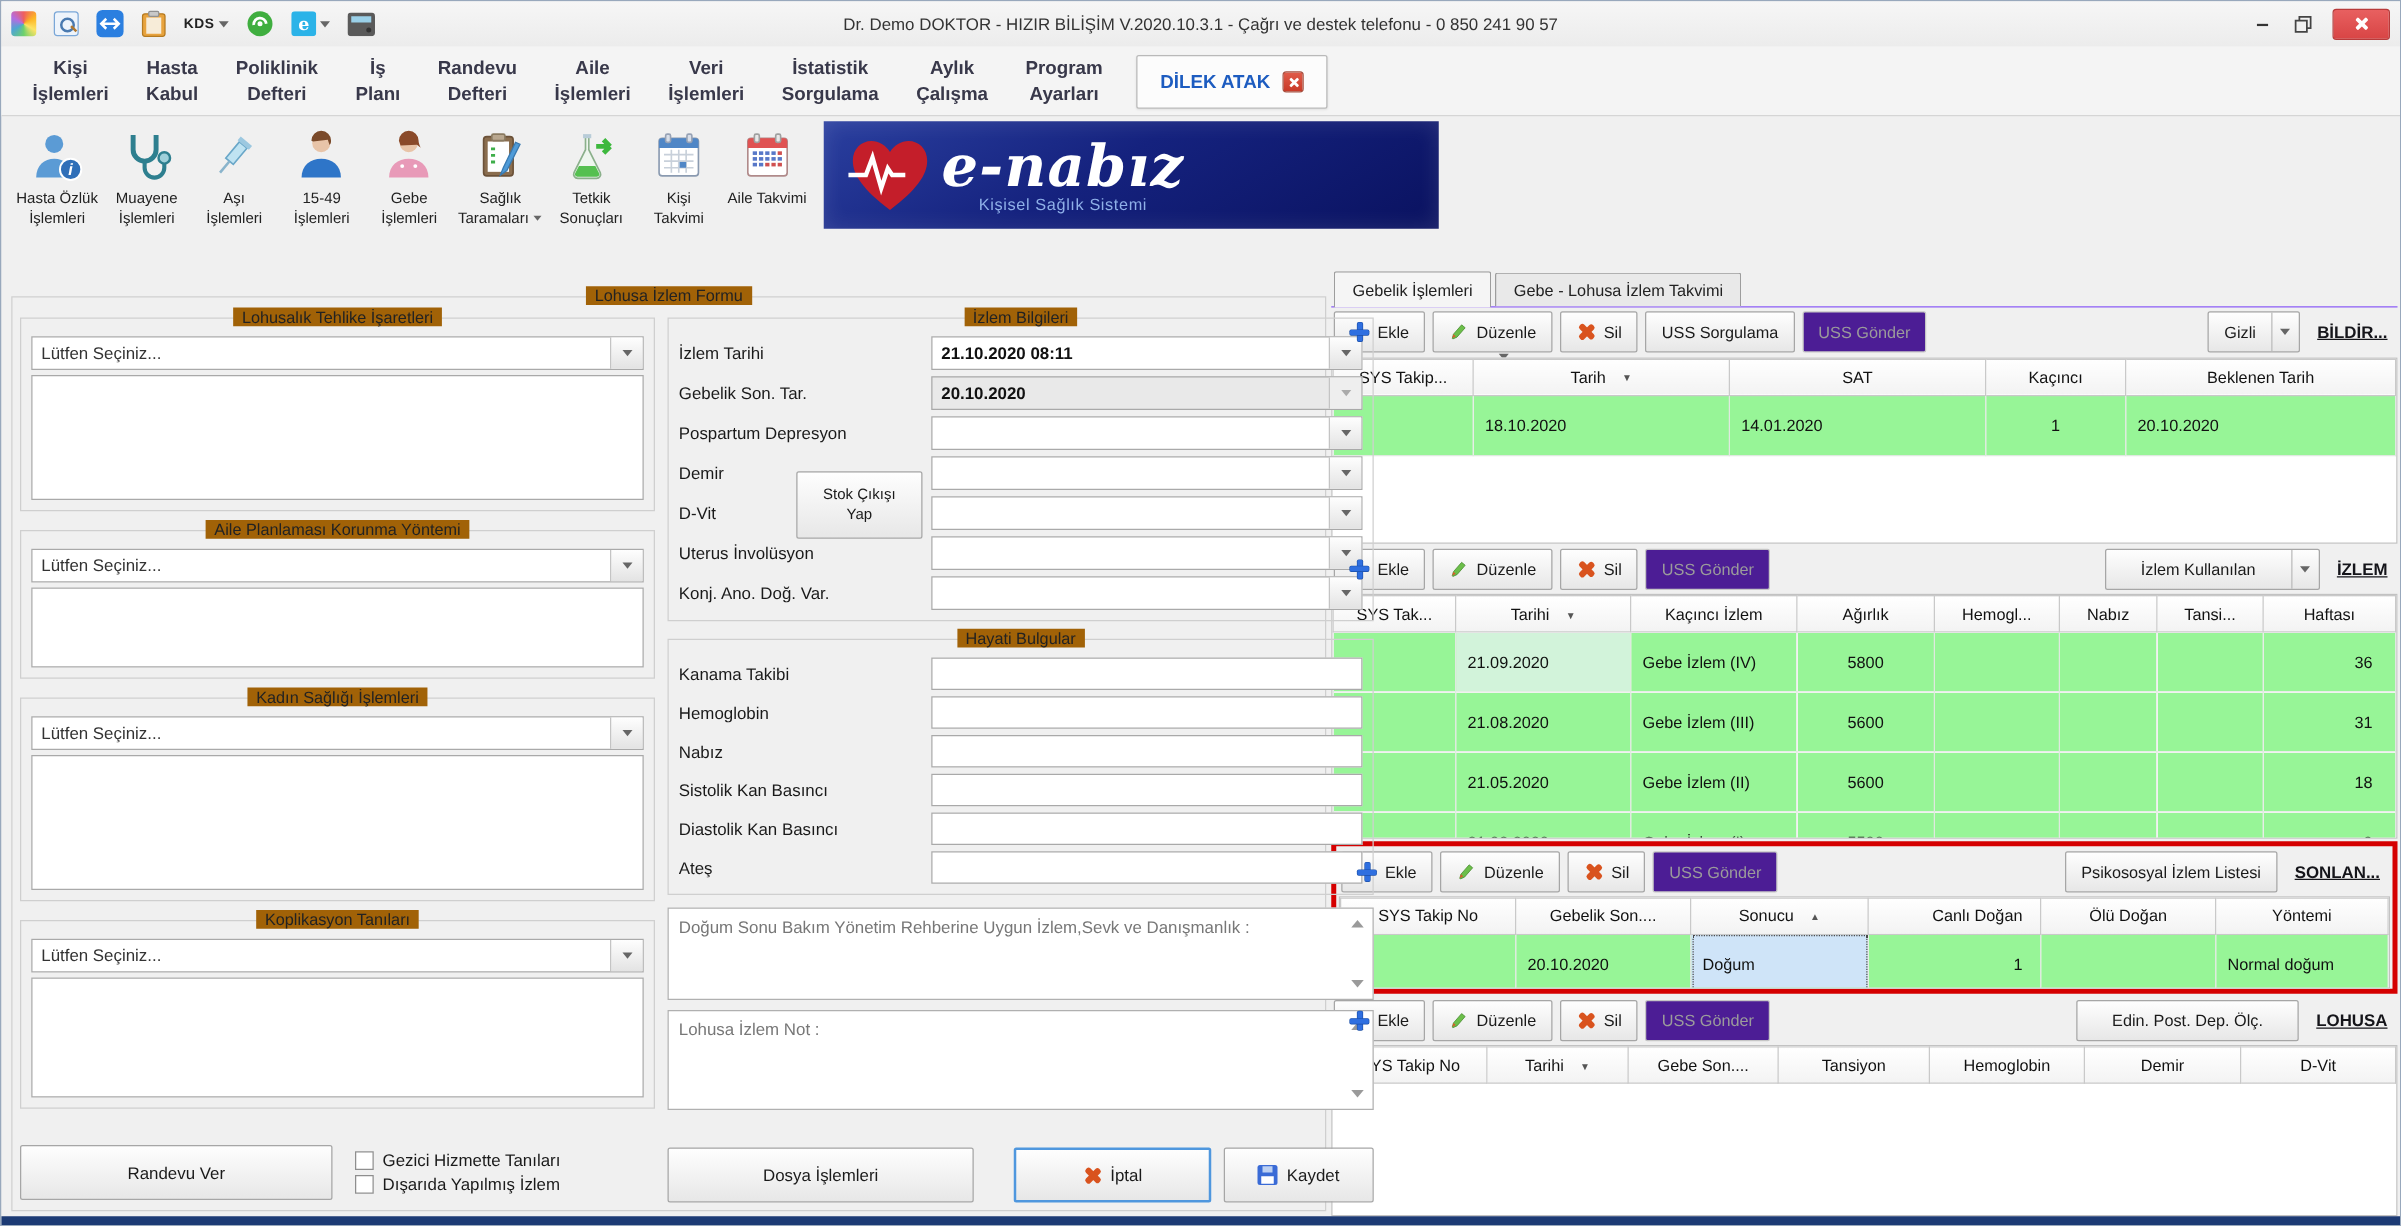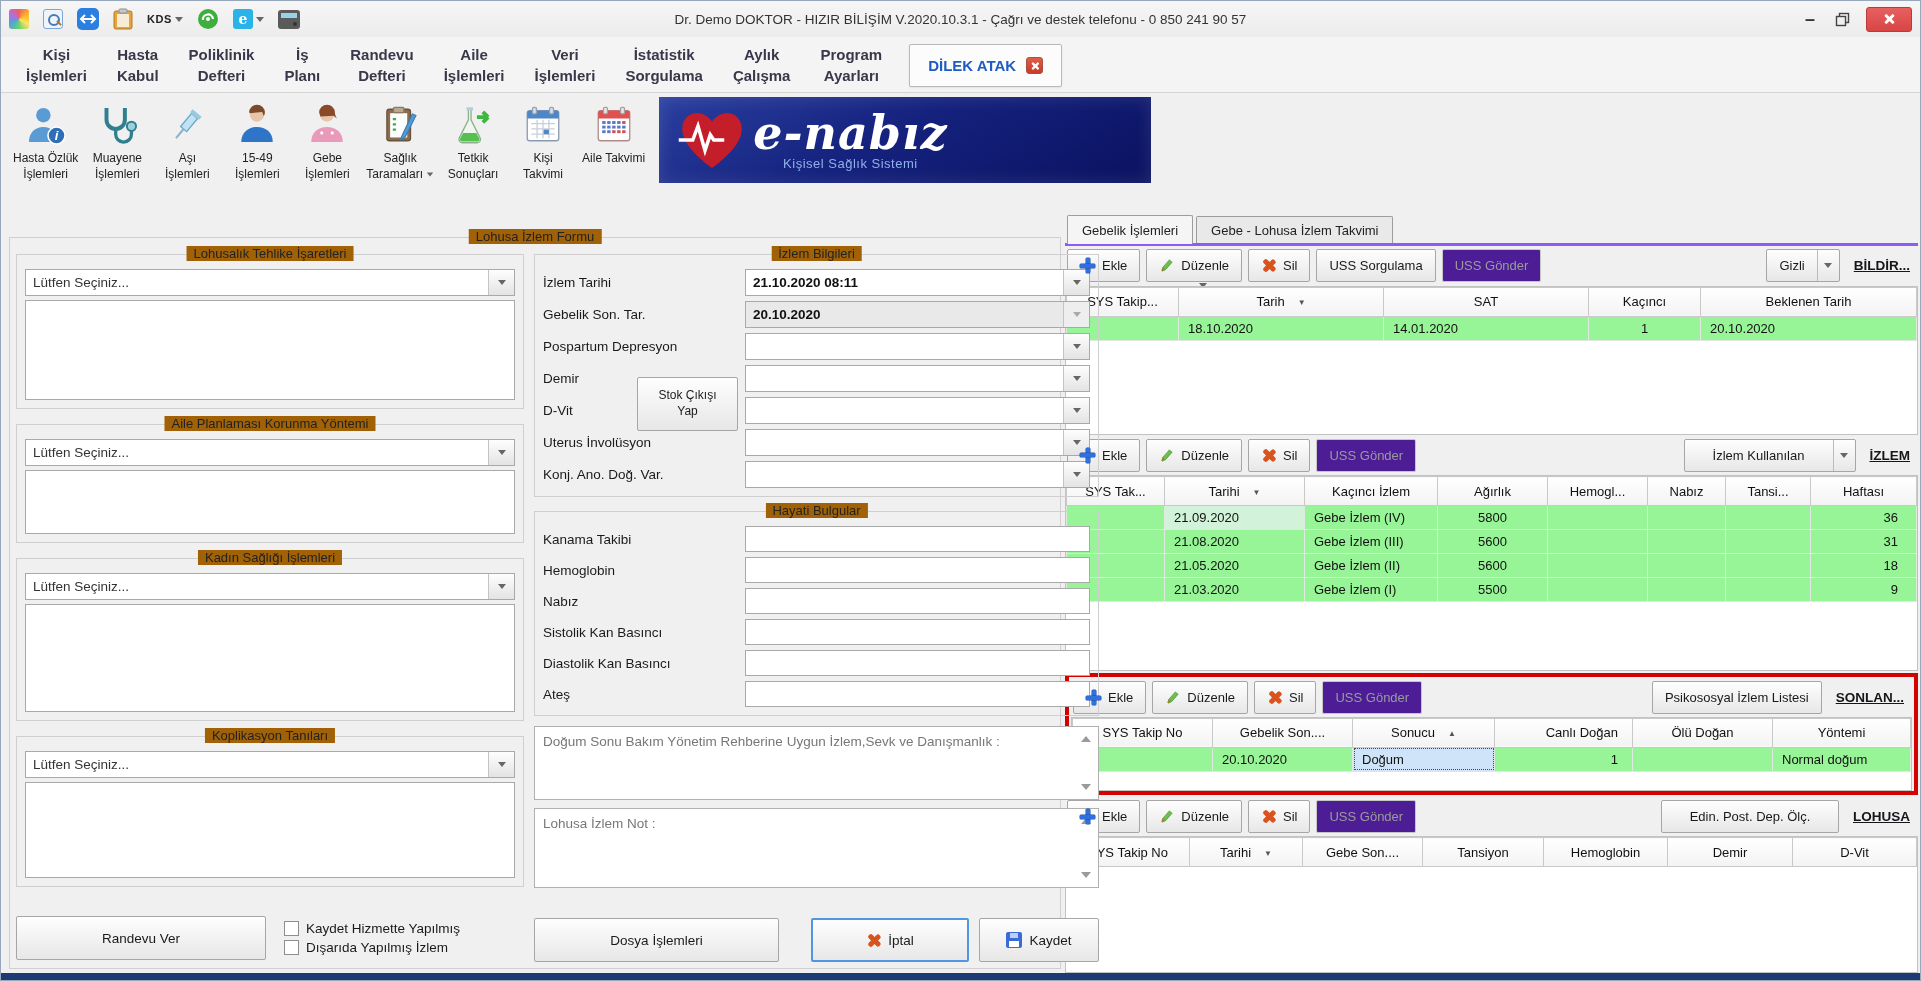--- a/index.html
+++ b/index.html
@@ -93,37 +93,37 @@
   .kaydet-btn { width:120px; height:44px; margin-left:10px; font-size:13.5px; }
   .x-red { position:relative; width:15px; height:15px; }
   .x-red::before, .x-red::after { content:''; position:absolute; left:5.5px; top:0; width:4.5px; height:15px; background:#d9531e; border-radius:2px; }
   .x-red::before { transform:rotate(45deg); } .x-red::after { transform:rotate(-45deg); }
   .disk { width:16px; height:16px; background:#3a6bd6; border-radius:2px; position:relative; }
   .disk::before { content:''; position:absolute; left:4px; top:1px; width:8px; height:5px; background:#bcd0f2; }
   .disk::after { content:''; position:absolute; left:3px; bottom:1px; width:10px; height:6px; background:#fff; }
 
   
   .right-panel { flex:1; margin:4px 2px 0 2px; display:flex; flex-direction:column; }
-  .rp-tabs { display:flex; align-items:flex-end; height:29px; border-bottom:3px solid #8b5cf6; padding-left:2px; }
+  .rp-tabs { display:flex; align-items:flex-end; height:29px; border-bottom:1px solid #8b5cf6; padding-left:2px; }
   .rtab { height:27px; padding:0 14px; display:flex; align-items:center; font-size:13px; color:#222; border:1px solid #9d9d9d; border-bottom:none; background:#e9e9e9; margin-right:3px; border-radius:2px 2px 0 0; }
   .rtab.active { background:#f5f5f5; height:29px; margin-bottom:-1px; }
   .rp-bar { display:flex; align-items:center; gap:6px; height:40px; padding:3px 2px; }
   .rp-bar .spacer { flex:1; }
   .plus-icon { position:relative; width:15px; height:15px; }
   .plus-icon::before { content:''; position:absolute; left:5.5px; top:0; width:4px; height:15px; background:#2f6fe0; border-radius:1px; box-shadow:0 0 0 .5px #1b4fa8; }
   .plus-icon::after { content:''; position:absolute; left:0; top:5.5px; width:15px; height:4px; background:#2f6fe0; border-radius:1px; box-shadow:0 0 0 .5px #1b4fa8; }
   .combo-btn { display:flex; align-items:stretch; height:33px; border:1px solid #a6a6a6; background:linear-gradient(#fefefe,#e7e7e7); border-radius:2px; }
   .combo-btn .txt { display:flex; align-items:center; justify-content:center; padding:0 12px; font-size:13px; color:#1a1a1a; }
   .combo-btn .arr { width:22px; border-left:1px solid #bbb; display:flex; align-items:center; justify-content:center; }
   .rp-link { font-weight:bold; text-decoration:underline; font-size:13.5px; color:#15151a; margin:0 6px 0 8px; white-space:nowrap; }
   .gw { background:#fff; border:1px solid #c2c2c2; overflow:hidden; }
   .gw1 { height:150px; } .gw2 { height:196px; } .gw3 { height:74px; } .gw4 { height:137px; }
   .grid { width:100%; border-collapse:collapse; table-layout:fixed; font-size:13px; color:#111; }
   .grid th { border:1px solid #c9c9c9; height:29px; font-weight:normal; background:linear-gradient(#ffffff,#f3f3f3); text-align:center; white-space:nowrap; overflow:hidden; padding:0 4px; }
-  .grid td { border:1px solid #dfe9df; height:22px; padding:4px 9px; white-space:nowrap; overflow:hidden; }
+  .grid td { border:1px solid #dfe9df; height:22px; padding:16px 9px; white-space:nowrap; overflow:hidden; }
   .grid tbody tr { background:#97f597; }
   .sort-arrow { font-size:8px; color:#555; margin-left:13px; vertical-align:1px; }
   .cell-selected { background:#cfe4f8 !important; outline:1px dotted #4a4a4a; outline-offset:-2px; }
   .cell-focus { background:#d2f3da; }
   .t1 th:nth-child(1), .t1 td:nth-child(1){ width:112px; }
   .t1 th:nth-child(2), .t1 td:nth-child(2){ width:205px; }
   .t1 th:nth-child(3), .t1 td:nth-child(3){ width:205px; }
   .t1 th:nth-child(4), .t1 td:nth-child(4){ width:112px; text-align:center; }
   .t2 th:nth-child(1), .t2 td:nth-child(1){ width:98px; }
   .t2 th:nth-child(2), .t2 td:nth-child(2){ width:140px; }
@@ -446,21 +446,21 @@
                 </span>
             </div>
             <div class="listbox" style="height:96px"></div>
           </div>
 
           <div class="lp-bottomrow">
             <button class="btn randevu-btn">Randevu Ver</button>
             <div>
               <div class="cbrow">
                 <span class="cb"></span>
-                <span>Kaydet Hizmette Yapılmış</span>
+                <span>Gezici Hizmette Tanıları</span>
               </div>
               <div class="cbrow">
                 <span class="cb"></span>
                 <span>Dışarıda Yapılmış İzlem</span>
               </div>
             </div>
           </div>
         </div>
 
         <div class="lp-col2">

